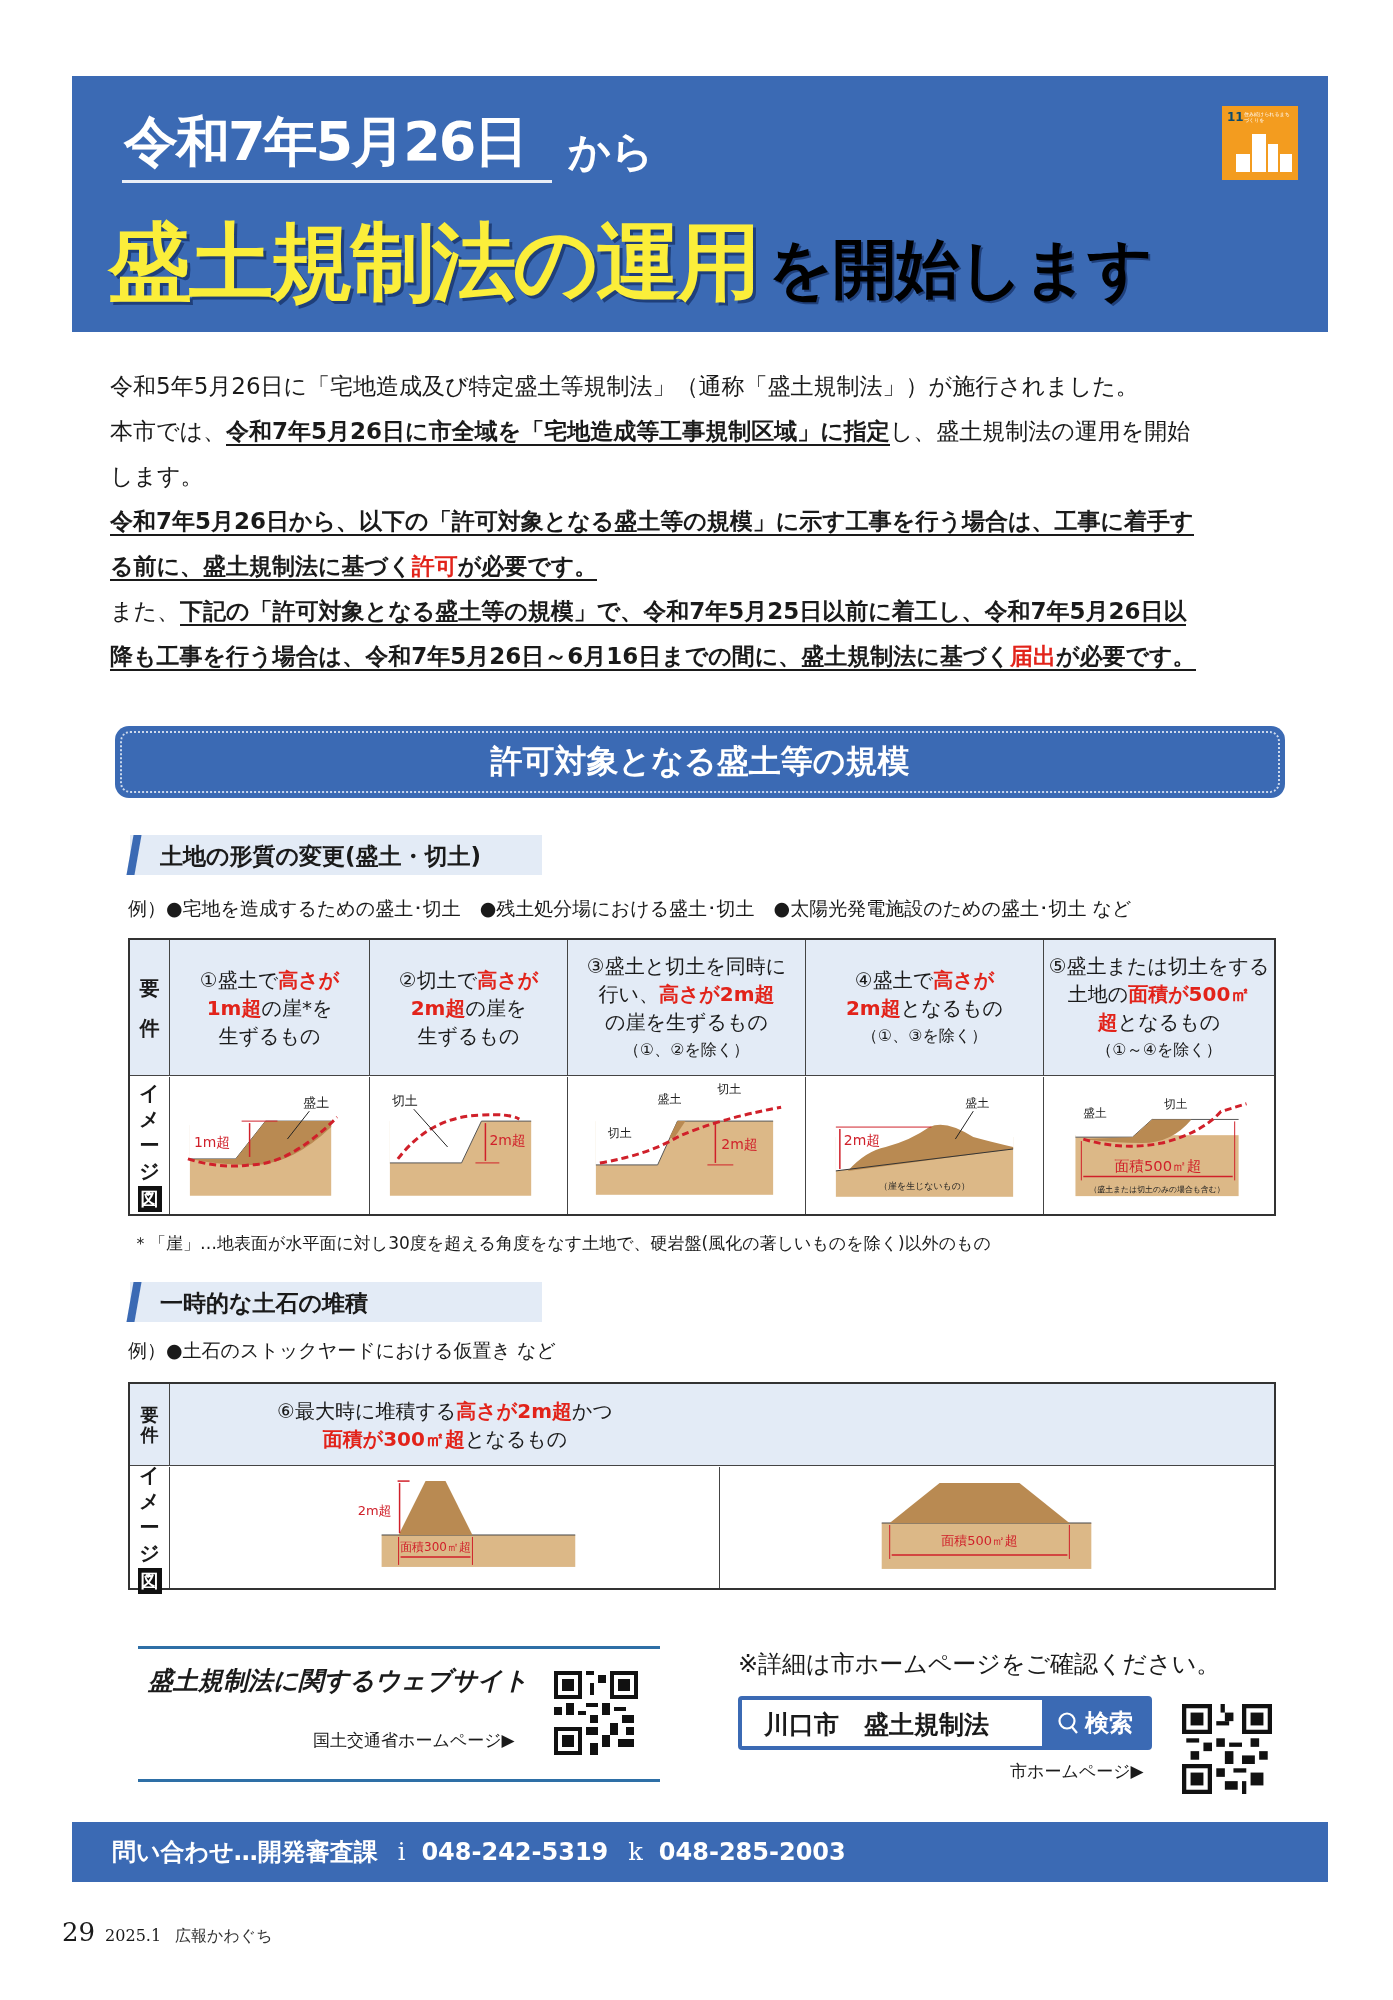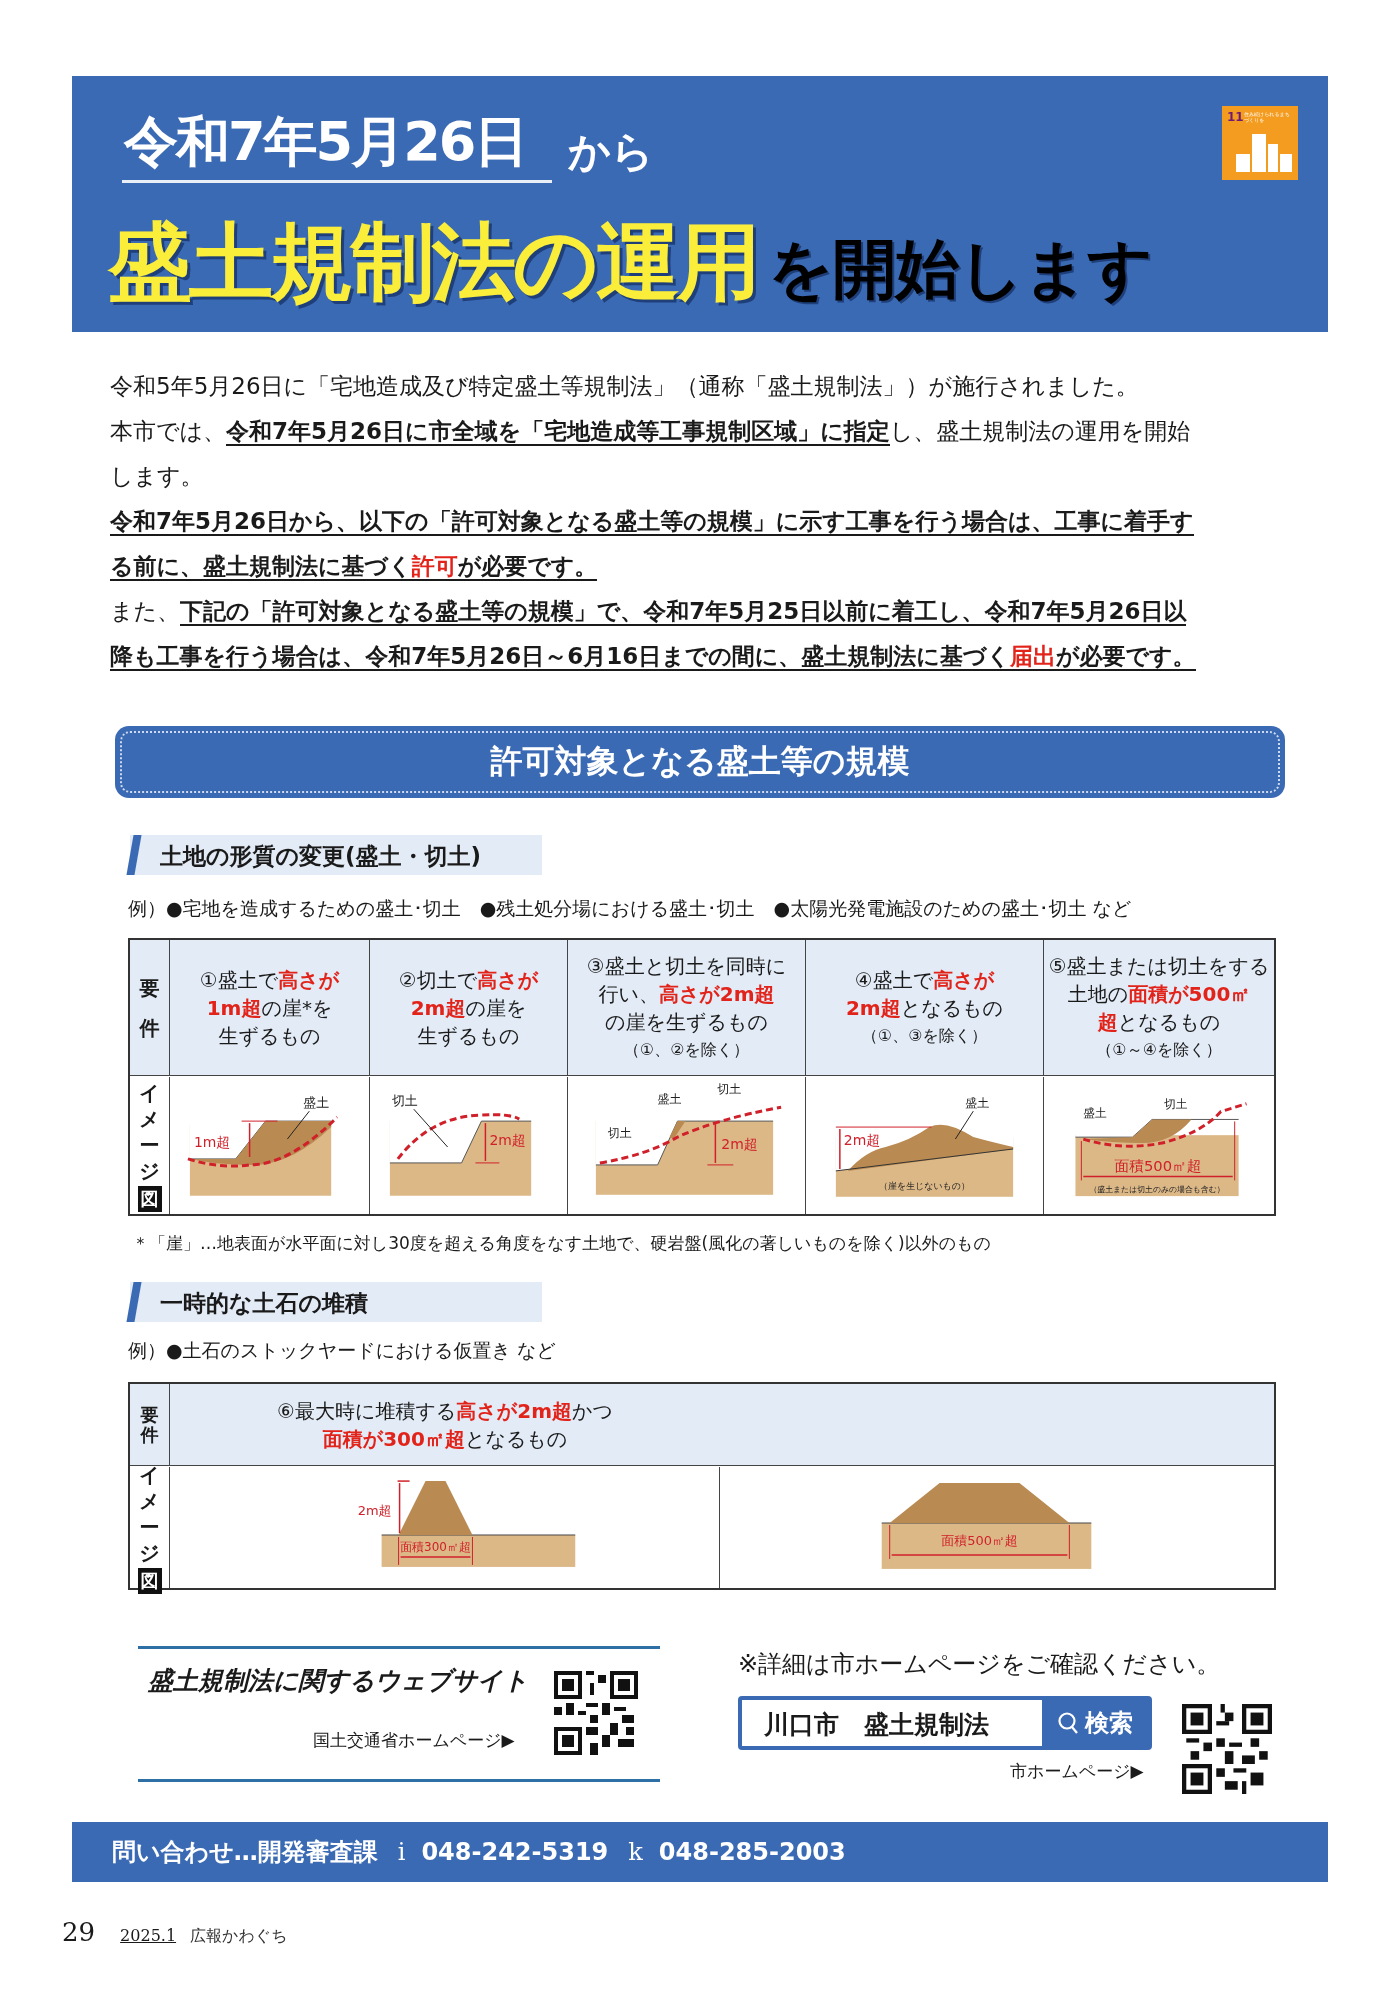--- a/index.html
+++ b/index.html
@@ -9,21 +9,21 @@
   
   .banner { position: absolute; left: 72px; top: 76px; width: 1256px; height: 256px; background: #3b6ab4; }
   .banner-date { position: absolute; left: 52px; top: 30px; color: #ffffff; font-weight: bold; font-size: 54px; letter-spacing: -2px; white-space: nowrap; }
   .banner-date-underline { position: absolute; left: 50px; top: 104px; width: 430px; height: 3px; background: #e9eef7; }
   .banner-kara { position: absolute; left: 496px; top: 48px; color: #ffffff; font-weight: bold; font-size: 42px; }
   .banner-title { position: absolute; left: 36px; top: 130px; white-space: nowrap; }
   .banner-title-hl { color: #fbee3a; font-weight: bold; font-size: 84px; letter-spacing: -3px; text-shadow: 3px 3px 0 #1f3f7a; }
   .banner-title-rest { color: #000000; font-weight: bold; font-size: 64px; letter-spacing: -1px; margin-left: 10px; text-shadow: 2px 2px 0 #1f3f7a; }
 
   .sdg { position: absolute; left: 1222px; top: 106px; width: 76px; height: 74px; background: #f39c1f; }
-  .sdg-num { position: absolute; left: 5px; top: 4px; color: #701a75; font-weight: bold; font-size: 12px; }
+  .sdg-num { position: absolute; left: 5px; top: 4px; color: #0c4a6e; font-weight: bold; font-size: 12px; }
   .sdg-text { position: absolute; left: 22px; top: 5px; color: #fff; font-size: 5px; line-height: 6px; width: 50px; }
   .sdg-bldg { position: absolute; background: #fff; }
 
   
   .intro { position: absolute; left: 110px; top: 364px; width: 1210px; font-size: 23px; line-height: 45px; }
   .intro p { white-space: nowrap; }
   .b { font-weight: bold; }
   .ul { border-bottom: 2px solid #1a1a1a; }
   .red { color: #e2231a; }
 
@@ -67,21 +67,21 @@
   .search-btn { position: absolute; right: 0; top: 0; width: 106px; height: 100%; background: #3b6ab4; color: #fff; font-weight: bold; font-size: 24px; display: flex; align-items: center; justify-content: center; gap: 6px; }
   .city-link { position: absolute; left: 1010px; top: 1760px; font-size: 17px; white-space: nowrap; }
 
   
   .contact { position: absolute; left: 72px; top: 1822px; width: 1256px; height: 60px; background: #3b6ab4; color: #fff; font-weight: bold; font-size: 24px; }
   .contact-inner { position: absolute; left: 40px; top: 14px; white-space: nowrap; }
   .contact-inner .sym { font-family: "DejaVu Serif", serif; font-weight: normal; margin: 0 16px 0 20px; }
 
   .folio { position: absolute; left: 62px; top: 1917px; white-space: nowrap; font-family: "DejaVu Serif", serif; }
   .folio-page { font-size: 26px; }
-  .folio-date { font-size: 16px; margin-left: 25px; text-decoration: underline; }
+  .folio-date { font-size: 16px; margin-left: 10px; }
   .folio-mag { font-size: 16px; margin-left: 14px; font-family: "DejaVu Sans", sans-serif; color: #333; }
 </style>
 </head>
 <body>
 
 <div class="banner">
   <div class="banner-date">令和7年5月26日</div>
   <div class="banner-date-underline"></div>
   <div class="banner-kara">から</div>
   <div class="banner-title">

